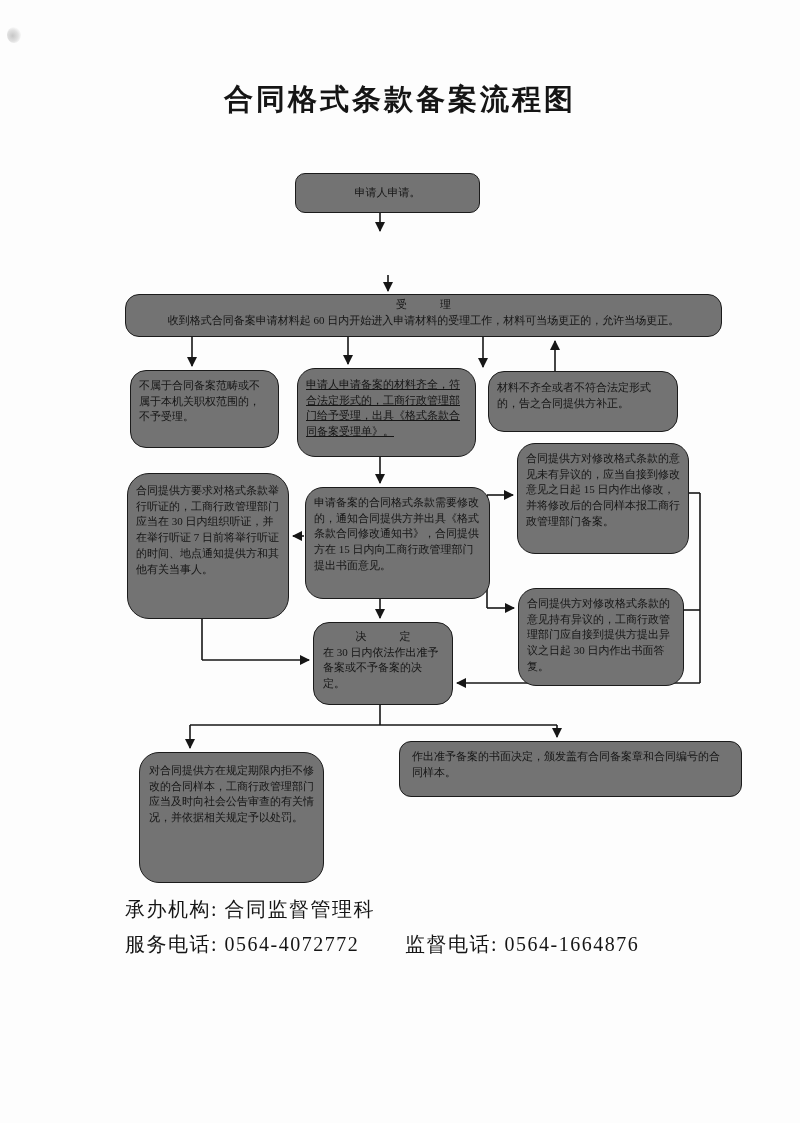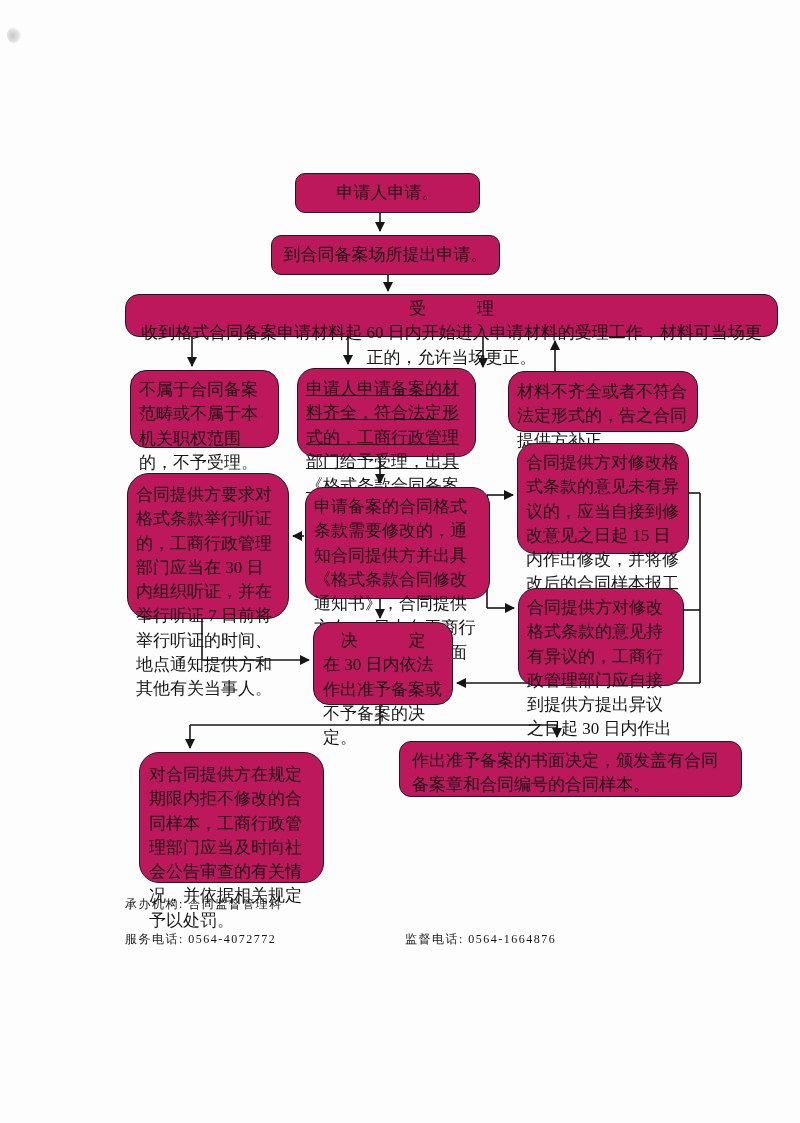--- a/index.html
+++ b/index.html
@@ -6,54 +6,55 @@
   .page{
     position:relative;width:800px;height:1123px;margin:0 auto;
     background:#fdfdfd;overflow:hidden;
     font-family:"Liberation Serif","DejaVu Serif",serif;color:#151515;
   }
   .smudge{position:absolute;left:7px;top:27px;width:14px;height:16px;border-radius:50%;
     background:radial-gradient(circle at 40% 55%, #9a9a9a 0%, #c9c9c9 45%, rgba(255,255,255,0) 75%);
     opacity:.55;}
   .title{position:absolute;left:0;right:0;top:80px;text-align:center;
     font-size:29px;font-weight:700;letter-spacing:3px;}
-  .node{position:absolute;box-sizing:border-box;background:#be185d;
+  .node{position:absolute;box-sizing:border-box;background:#737373;
     border:1.7px solid #1b1b1b;padding:8px 8px;
-    font-size:17px;line-height:1.43;text-align:left;}
+    font-size:11px;line-height:1.43;text-align:left;}
   .node .heading{display:block;text-align:center;white-space:pre;font-weight:400;}
   .center{display:flex;align-items:center;justify-content:center;text-align:center;padding:4px 6px;}
   
   .n-apply{left:295px;top:173px;width:185px;height:40px;border-radius:10px;}
   .n-submit{left:271px;top:235px;width:229px;height:40px;border-radius:10px;}
-  .n-accept{left:125px;top:294px;width:653px;height:43px;border-radius:14px;
+  .n-accept{left:125px;top:294px;width:597px;height:43px;border-radius:14px;
     padding:2px 10px;text-align:center;}
   .n-reject{left:130px;top:370px;width:149px;height:78px;border-radius:16px;font-family:Liberation Mono, monospace;}
   .n-accepted{left:297px;top:368px;width:179px;height:89px;border-radius:18px;text-decoration:underline;}
-  .n-incomplete{left:488px;top:371px;width:190px;height:61px;border-radius:16px;margin-left:20px;}
+  .n-incomplete{left:488px;top:371px;width:190px;height:61px;border-radius:16px;}
   .n-hearing{left:127px;top:473px;width:162px;height:146px;border-radius:22px;padding:9px 8px;}
   .n-modify{left:305px;top:487px;width:185px;height:112px;border-radius:18px;padding:7px 8px;}
   .n-noobjection{left:517px;top:443px;width:172px;height:111px;border-radius:18px;padding:7px 8px;}
   .n-objection{left:518px;top:588px;width:166px;height:98px;border-radius:18px;padding:7px 8px;}
   .n-decision{left:313px;top:622px;width:140px;height:83px;border-radius:16px;padding:6px 9px;}
   .n-punish{left:139px;top:752px;width:185px;height:131px;border-radius:20px;padding:10px 9px;}
   .n-issue{left:399px;top:741px;width:343px;height:56px;border-radius:12px;padding:7px 12px;}
   .connectors{position:absolute;left:0;top:0;}
   .connectors path{stroke:#161616;stroke-width:1.6;fill:none;}
-  .footer-line{position:absolute;font-size:12px;letter-spacing:1.5px;white-space:pre;}
+  .footer-line{position:absolute;font-size:20px;letter-spacing:1.5px;white-space:pre;}
   .f1{left:125px;top:896px;}
   .f2{left:125px;top:931px;}
   .f3{left:405px;top:931px;}
 </style>
 </head>
 <body>
 
 <div class="page">
 
   <div class="smudge"></div>
 
+  <div class="title">合同格式条款备案流程图</div>
 
   <svg class="connectors" width="800" height="1123" viewBox="0 0 800 1123">
     <defs>
       <marker id="ah" markerUnits="userSpaceOnUse" markerWidth="12" markerHeight="10" refX="9" refY="5" orient="auto">
         <path d="M0,0 L10,5 L0,10 z" style="fill:#161616;stroke:none"></path>
       </marker>
     </defs>
 
     <path d="M380 213 V231" marker-end="url(#ah)"></path>
 
@@ -87,23 +88,20 @@
     <path d="M380 705 V725"></path>
     <path d="M190 725 H557"></path>
     <path d="M190 725 V748" marker-end="url(#ah)"></path>
     <path d="M557 725 V737" marker-end="url(#ah)"></path>
   </svg>
 
   <div class="node n-apply center">
     <span>申请人申请。</span>
   </div>
 
-  <div class="node n-submit center">
-    <span>到合同备案场所提出申请。</span>
-  </div>
 
   <div class="node n-accept">
     <span class="heading">受            理</span>
     <span>收到格式合同备案申请材料起 60 日内开始进入申请材料的受理工作，材料可当场更正的，允许当场更正。</span>
   </div>
 
   <div class="node n-reject">
     <span>不属于合同备案范畴或不属于本机关职权范围的，不予受理。</span>
   </div>
 

